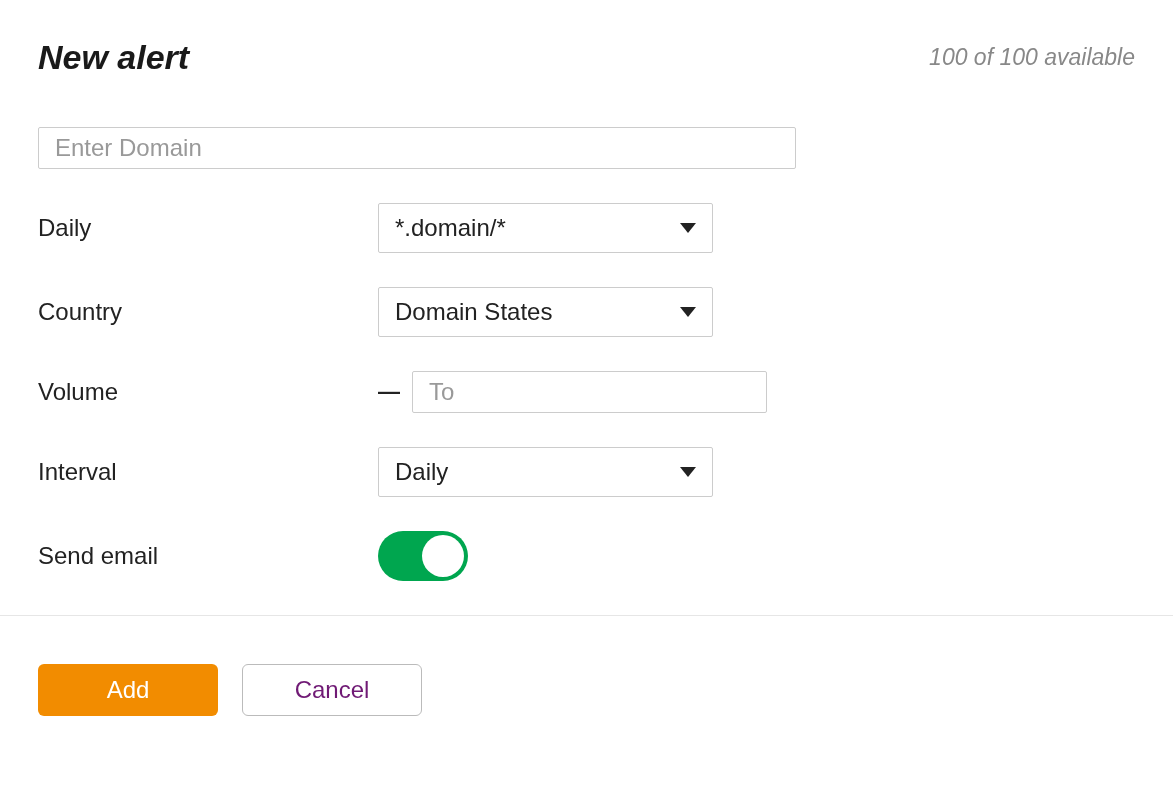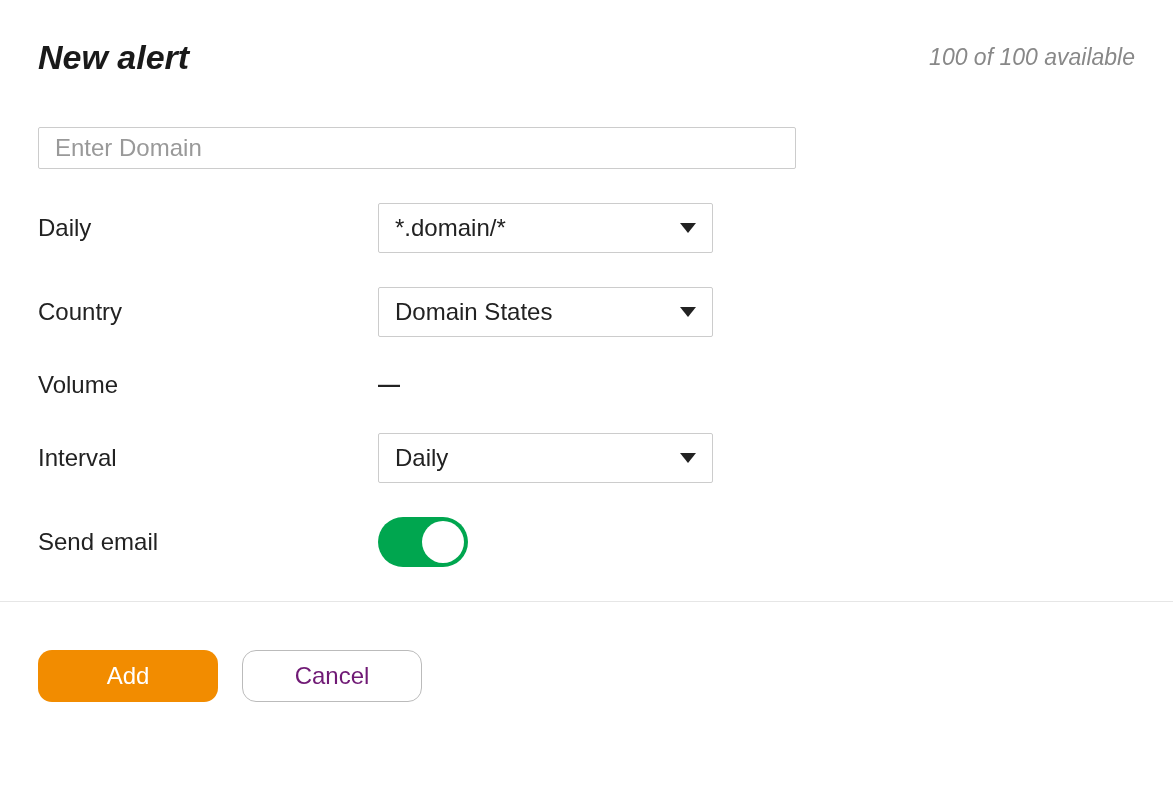--- a/index.html
+++ b/index.html
@@ -116,21 +116,21 @@
       margin: 18px -38px 0 -38px;
     }
     .actions {
       display: flex;
       gap: 24px;
       margin-top: 48px;
     }
     .btn {
       height: 52px;
       min-width: 180px;
-      border-radius: 14px;
+      border-radius: 6px;
       font-size: 24px;
       cursor: pointer;
       display: flex;
       align-items: center;
       justify-content: center;
     }
     .btn-primary {
       background: #f28c00;
       color: #fff;
       border: none;
@@ -166,20 +166,21 @@
   <div class="select-wrap">
     <span class="select-text">Domain States</span>
     <span class="caret"></span>
   </div>
 </div>
 
 <div class="form-row">
   <div class="form-label">Volume</div>
   <div class="volume-group">
     <span class="dash">—</span>
+    <input type="text" class="text-input volume-input" placeholder="To" style="">
   </div>
 </div>
 
 <div class="form-row">
   <div class="form-label">Interval</div>
   <div class="select-wrap">
     <span class="select-text">Daily</span>
     <span class="caret"></span>
   </div>
 </div>

